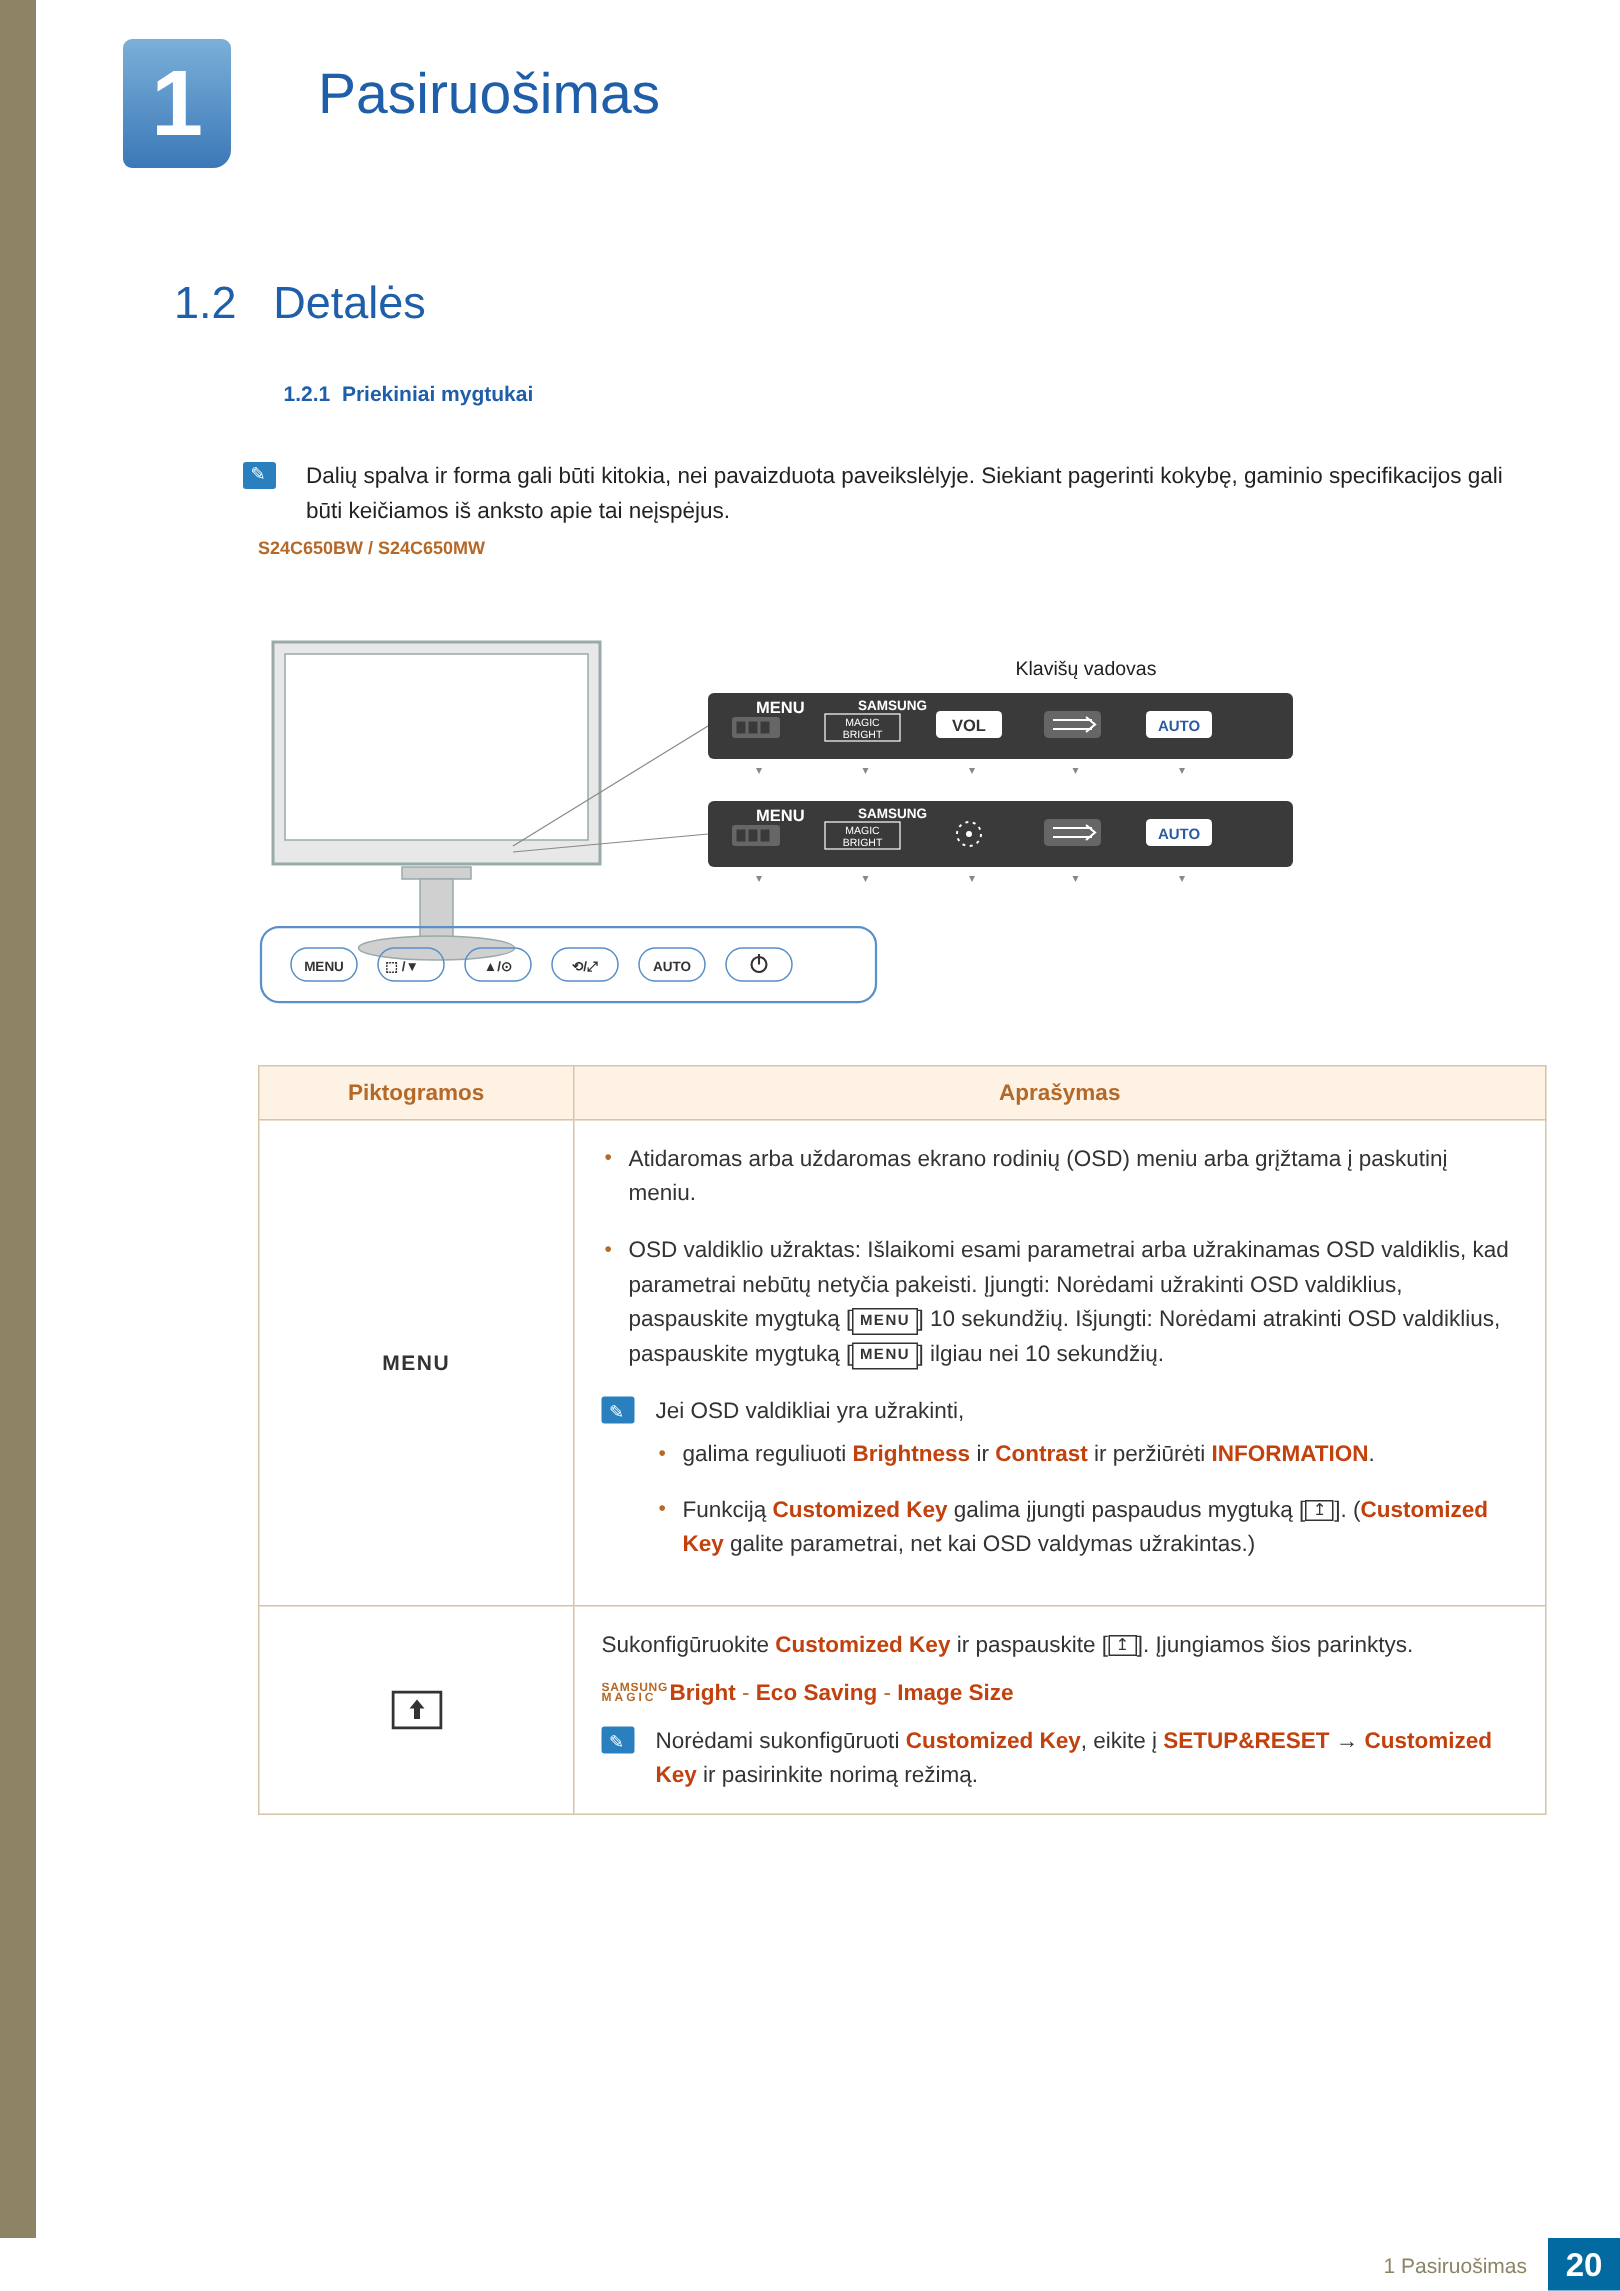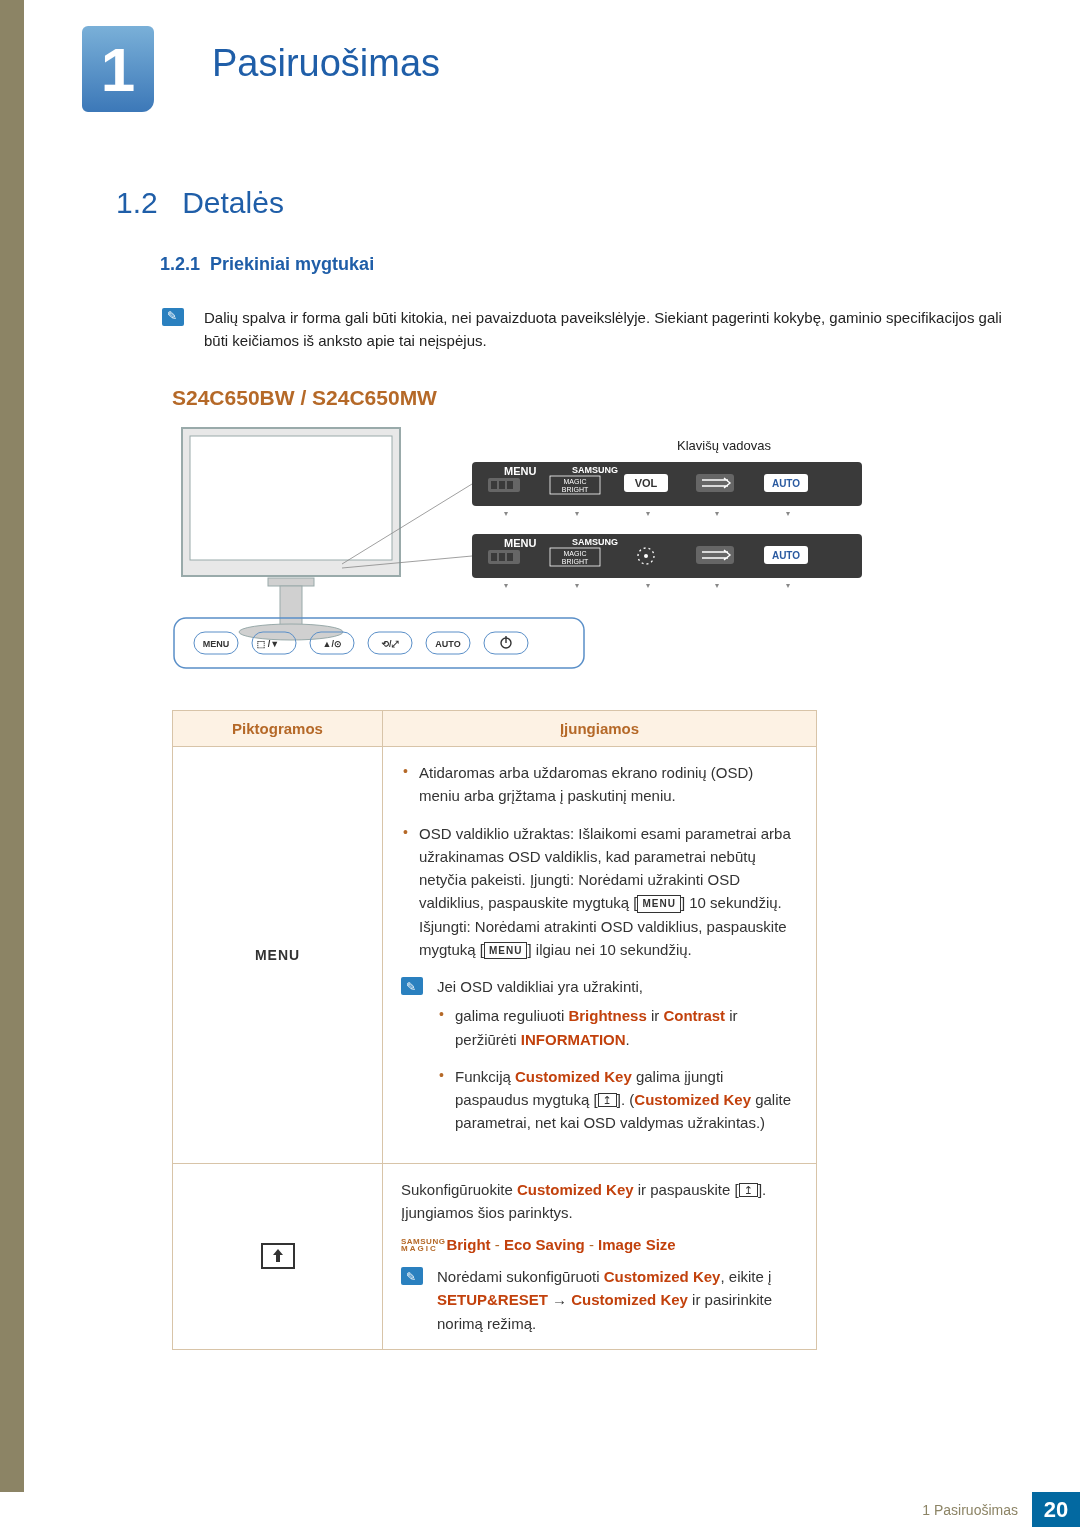--- a/index.html
+++ b/index.html
@@ -56,24 +56,24 @@
   font-weight: normal;
 }
 .section-title {
   font-size: 30px;
   color: #1f5ea8;
   font-weight: normal;
   margin-left: 20px;
 }
 .subsection {
   position: absolute;
-  left: 160px;
+  left: 189px;
   top: 254px;
   color: #1f5ea8;
-  font-size: 18px;
+  font-size: 14px;
   font-weight: bold;
 }
 .note-block {
   position: absolute;
   left: 166px;
   top: 306px;
   right: 72px;
 }
 .note-icon {
   position: absolute;
@@ -94,37 +94,37 @@
 }
 .note-text {
   margin-left: 38px;
   font-size: 15px;
   line-height: 1.55;
   color: #222;
 }
 .model-name {
   position: absolute;
   left: 172px;
-  top: 386px;
+  top: 358px;
   color: #b56928;
-  font-size: 21px;
+  font-size: 12px;
   font-weight: bold;
 }
 .diagram {
   position: absolute;
   left: 172px;
   top: 418px;
   width: 700px;
   height: 290px;
 }
 .button-table {
   position: absolute;
   left: 172px;
   top: 710px;
-  width: 645px;
+  width: 859px;
   border-collapse: collapse;
   font-size: 15px;
 }
 .button-table th {
   background: #fdf2e4;
   color: #b56928;
   font-weight: bold;
   font-size: 15px;
   padding: 9px 6px;
   border: 1px solid #d8c4a8;
@@ -357,21 +357,21 @@
 
   <line x1="170" y1="146" x2="300" y2="66" stroke="#888" stroke-width="0.8"></line>
   <line x1="170" y1="150" x2="300" y2="138" stroke="#888" stroke-width="0.8"></line>
 </svg>
 </div>
 
 <table class="button-table">
   <thead>
     <tr>
       <th>Piktogramos</th>
-      <th>Įjungiamos</th>
+      <th>Aprašymas</th>
     </tr>
   </thead>
   <tbody>
     <tr>
       <td class="icon-cell">MENU</td>
       <td>
         <ul>
           <li>Atidaromas arba uždaromas ekrano rodinių (OSD) meniu arba grįžtama į paskutinį meniu.</li>
           <li>
             <span>OSD valdiklio užraktas: Išlaikomi esami parametrai arba užrakinamas OSD valdiklis, kad parametrai nebūtų netyčia pakeisti. Įjungti: Norėdami užrakinti OSD valdiklius, paspauskite mygtuką [</span><span class="menu-label">MENU</span><span>] 10 sekundžių. Išjungti: Norėdami atrakinti OSD valdiklius, paspauskite mygtuką [</span><span class="menu-label">MENU</span><span>] ilgiau nei 10 sekundžių.</span>

